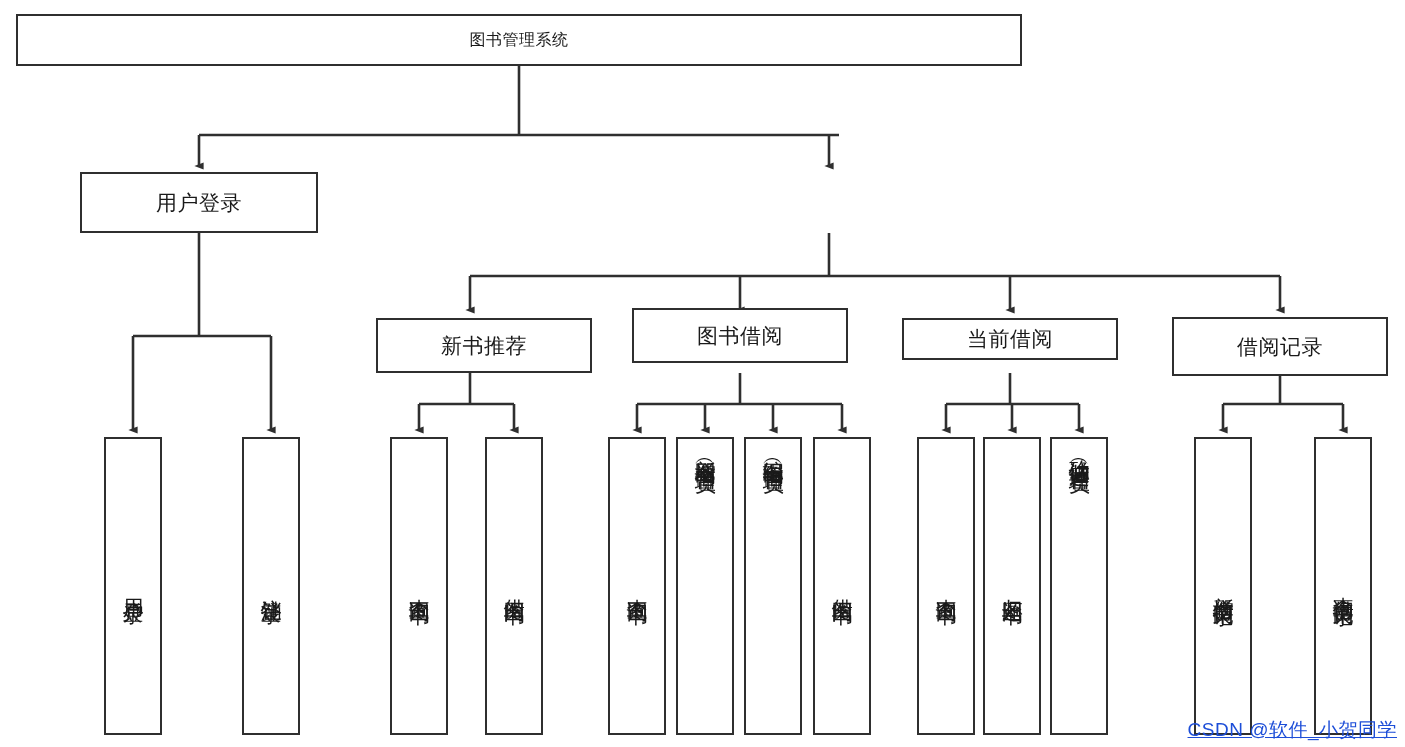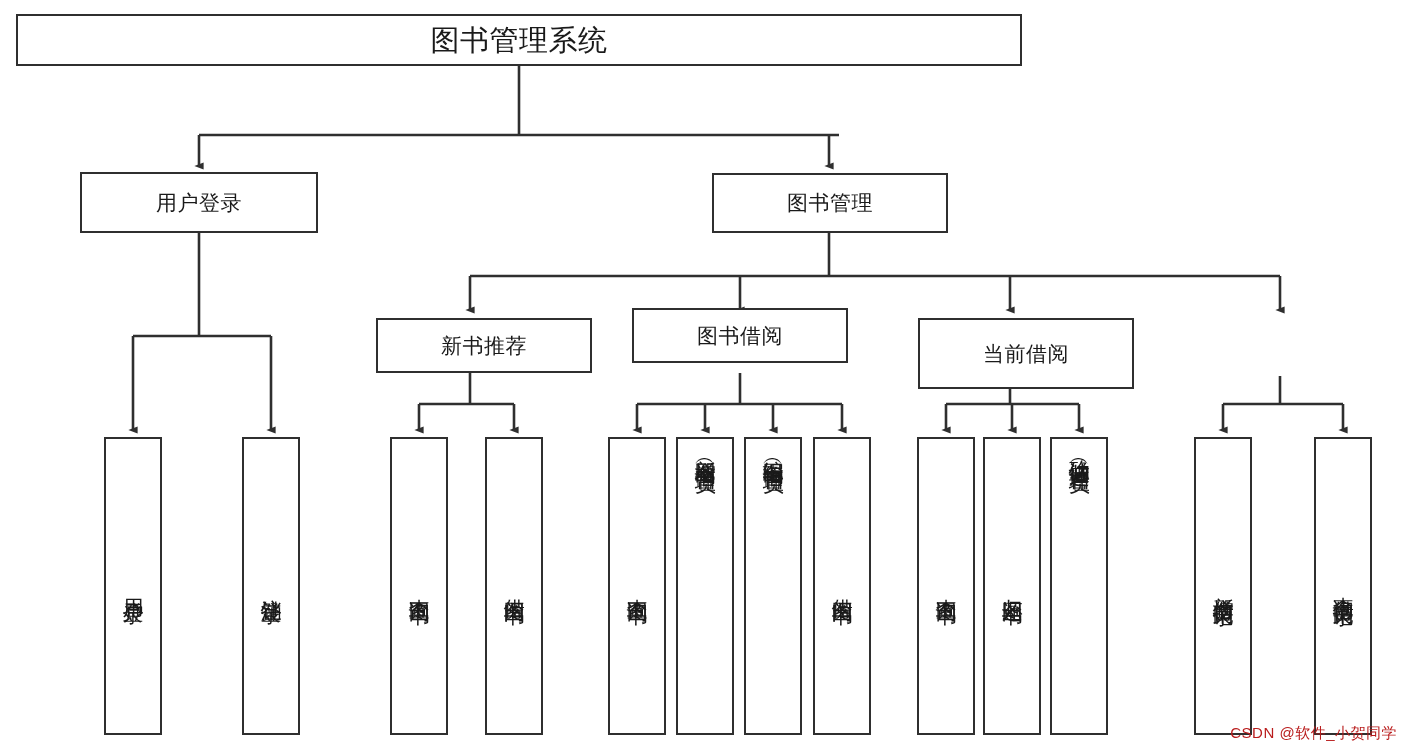--- a/index.html
+++ b/index.html
@@ -35,21 +35,21 @@
     align-items: center;
     justify-content: center;
     color: #1a1a1a;
   }
   .node.horiz {
     font-size: 21px;
     line-height: 1.2;
     letter-spacing: 0.5px;
   }
   .node.root {
-    font-size: 29px;
+    font-size: 16px;
     font-family: Liberation Serif, serif;
   }
   .node.leaf {
     align-items: flex-start;
     justify-content: center;
     padding-top: 4px;
   }
   .node.leaf.centered {
     align-items: center;
     padding-top: 0;
@@ -60,24 +60,25 @@
     font-size: 21px;
     line-height: 1.25;
     letter-spacing: 2px;
     white-space: nowrap;
     color: #1a1a1a;
   }
   .watermark {
     position: absolute;
     right: 8px;
     bottom: 4px;
-    font-size: 15px;
-    color: #b91c1c;
+    font-size: 19px;
+    color: #1d4ed8;
     letter-spacing: 0.5px;
     white-space: nowrap;
+    text-decoration: underline;
   }
 </style>
 </head>
 <body>
 
 <div id="canvas">
 
   <svg id="connectors" viewBox="0 0 1405 747" xmlns="http://www.w3.org/2000/svg">
     <defs>
       <marker id="arw" markerWidth="10" markerHeight="10" refX="4.2" refY="5" orient="auto" markerUnits="userSpaceOnUse">
@@ -128,32 +129,32 @@
     </g>
   </svg>
 
   <div class="node horiz root" style="left:16px; top:14px; width:1006px; height:52px;">
     <span>图书管理系统</span>
   </div>
 
   <div class="node horiz" style="left:80px; top:172px; width:238px; height:61px;">
     <span>用户登录</span>
   </div>
-  <div class="node horiz" style="left:712px; top:173px; width:236px; height:60px;">
-    <span>图书管理</span>
-  </div>
 
   <div class="node horiz" style="left:376px; top:318px; width:216px; height:55px;">
     <span>新书推荐</span>
   </div>
   <div class="node horiz" style="left:632px; top:308px; width:216px; height:55px;">
     <span>图书借阅</span>
   </div>
-  <div class="node horiz" style="left:902px; top:318px; width:216px; height:71px;margin-left:16px;">
+  <div class="node horiz" style="left:902px; top:318px; width:216px; height:42px;">
     <span>当前借阅</span>
+  </div>
+  <div class="node horiz" style="left:1172px; top:317px; width:216px; height:59px;">
+    <span>借阅记录</span>
   </div>
 
   <div class="node leaf centered" style="left:104px; top:437px; width:58px; height:298px;">
     <span class="vtext">用户登录</span>
   </div>
   <div class="node leaf centered" style="left:242px; top:437px; width:58px; height:298px;">
     <span class="vtext">注销登录</span>
   </div>
 
   <div class="node leaf centered" style="left:390px; top:437px; width:58px; height:298px;">

